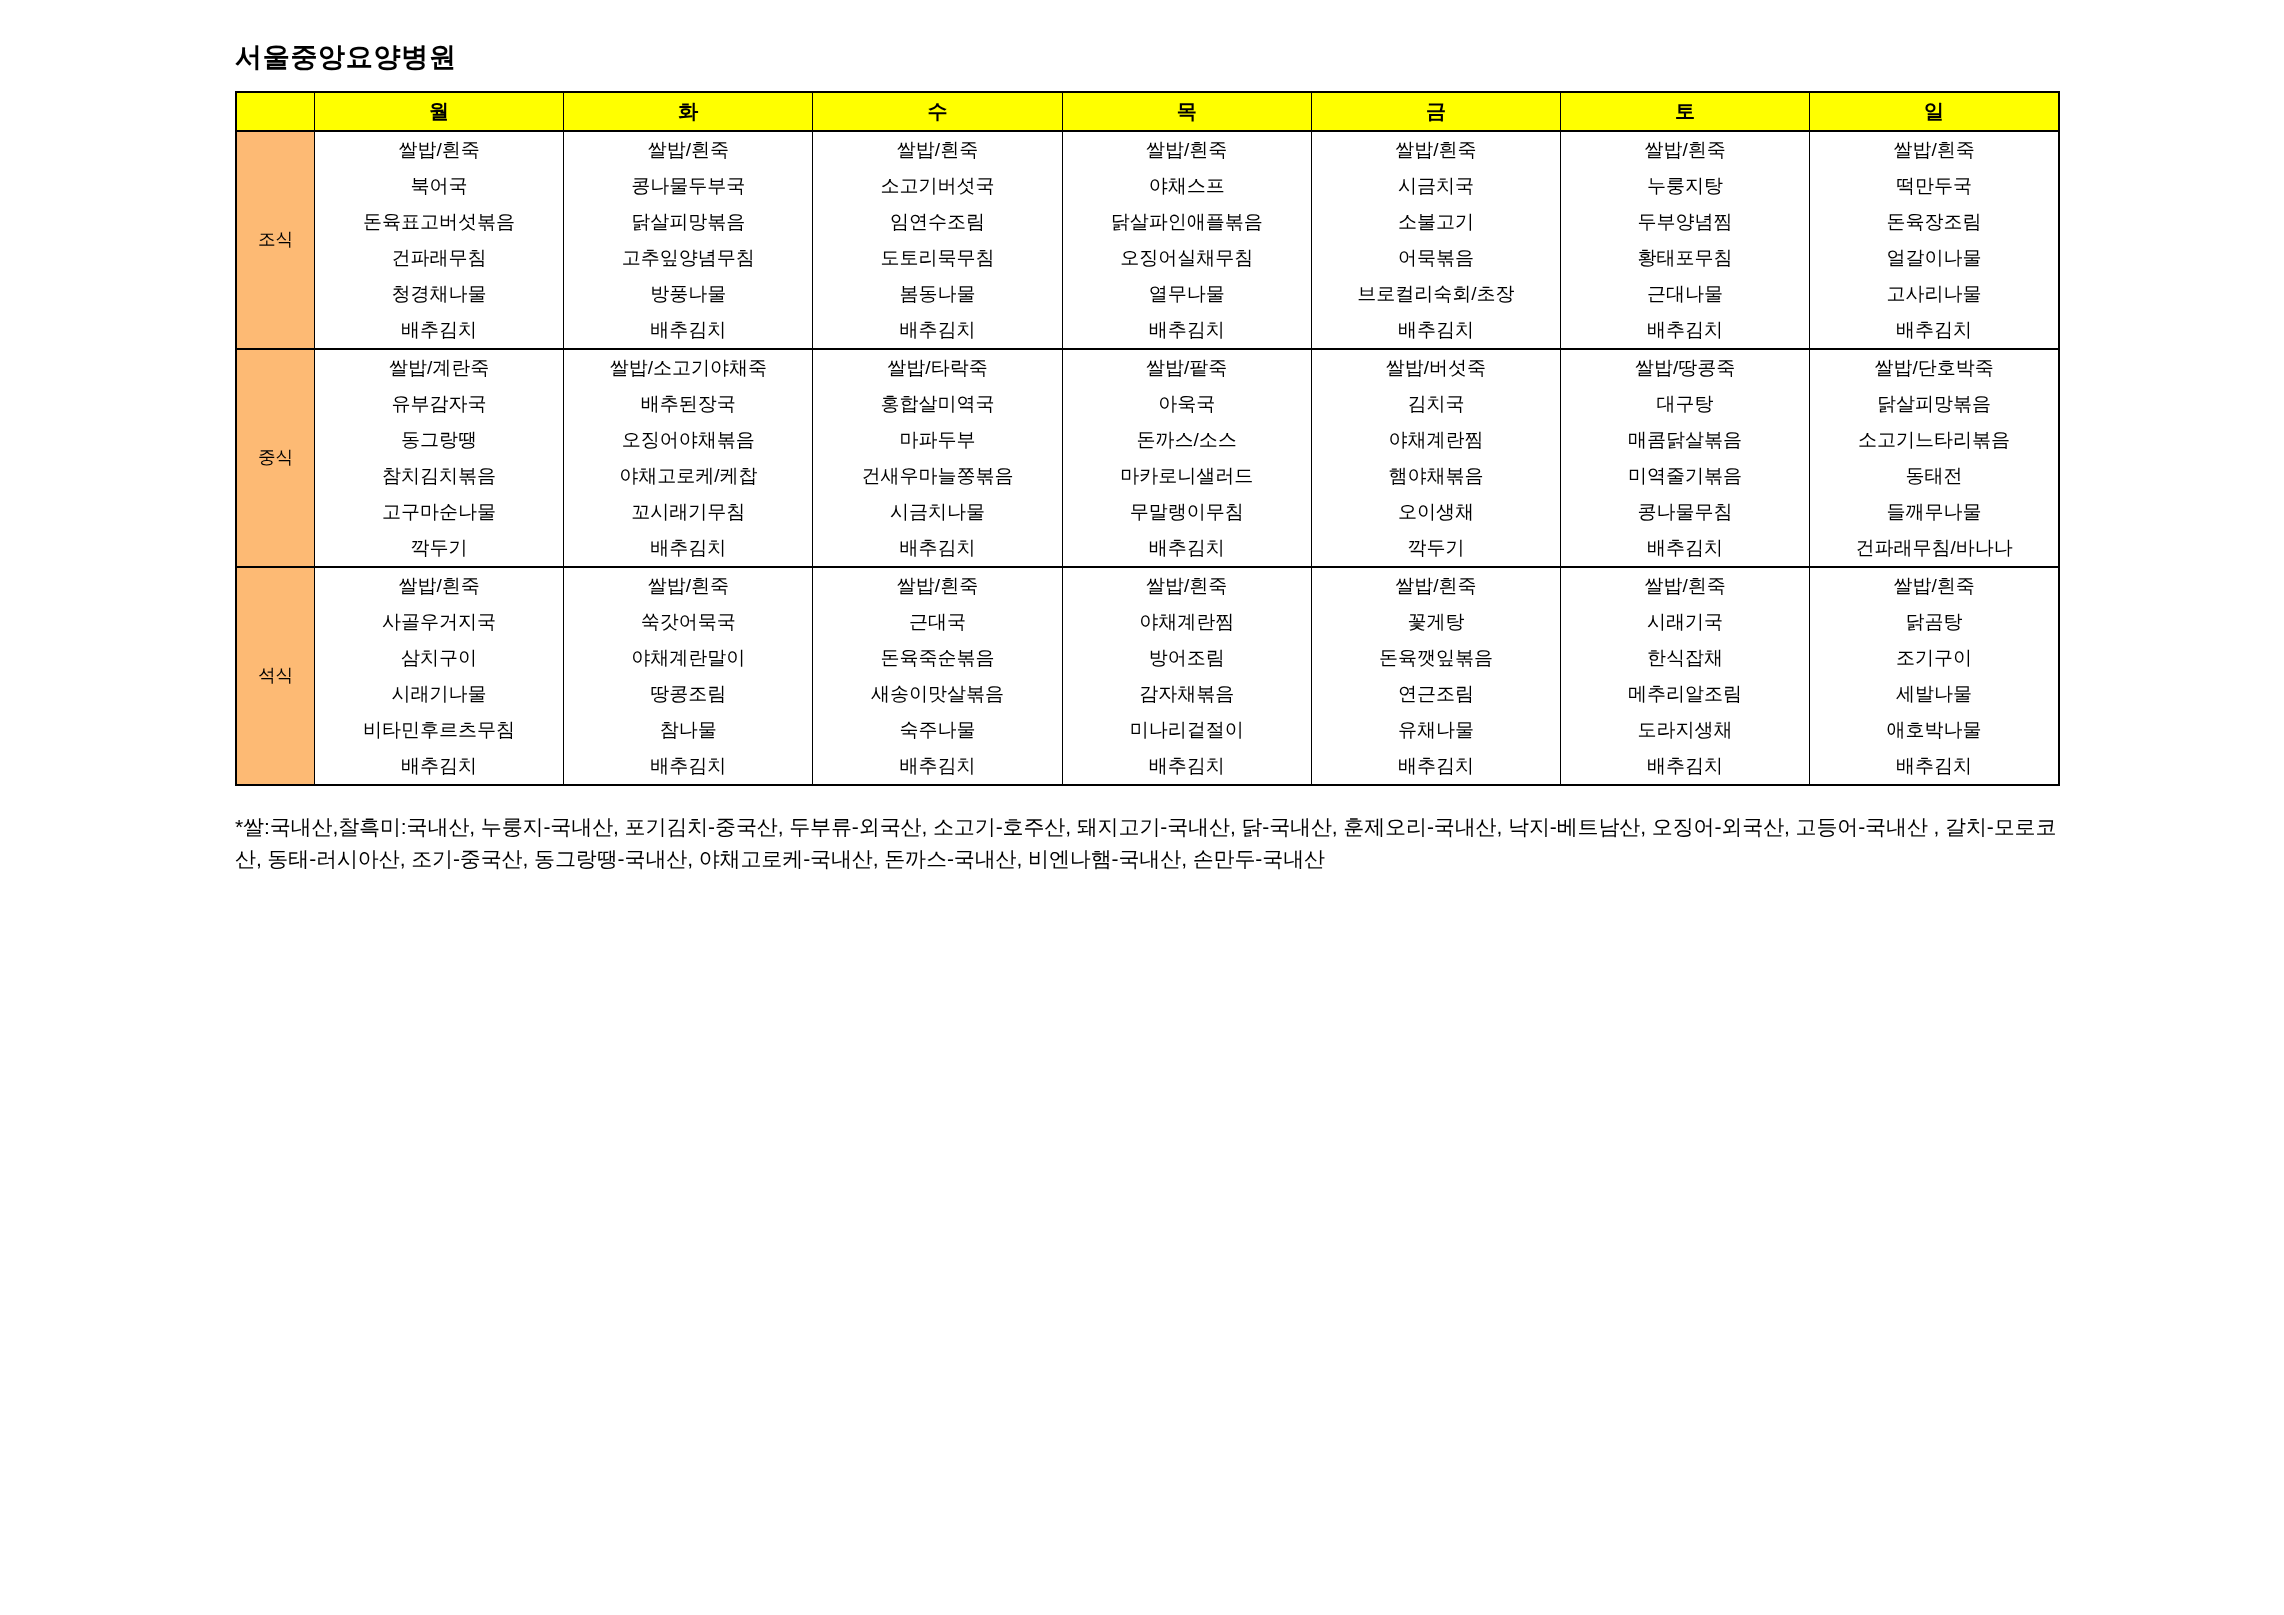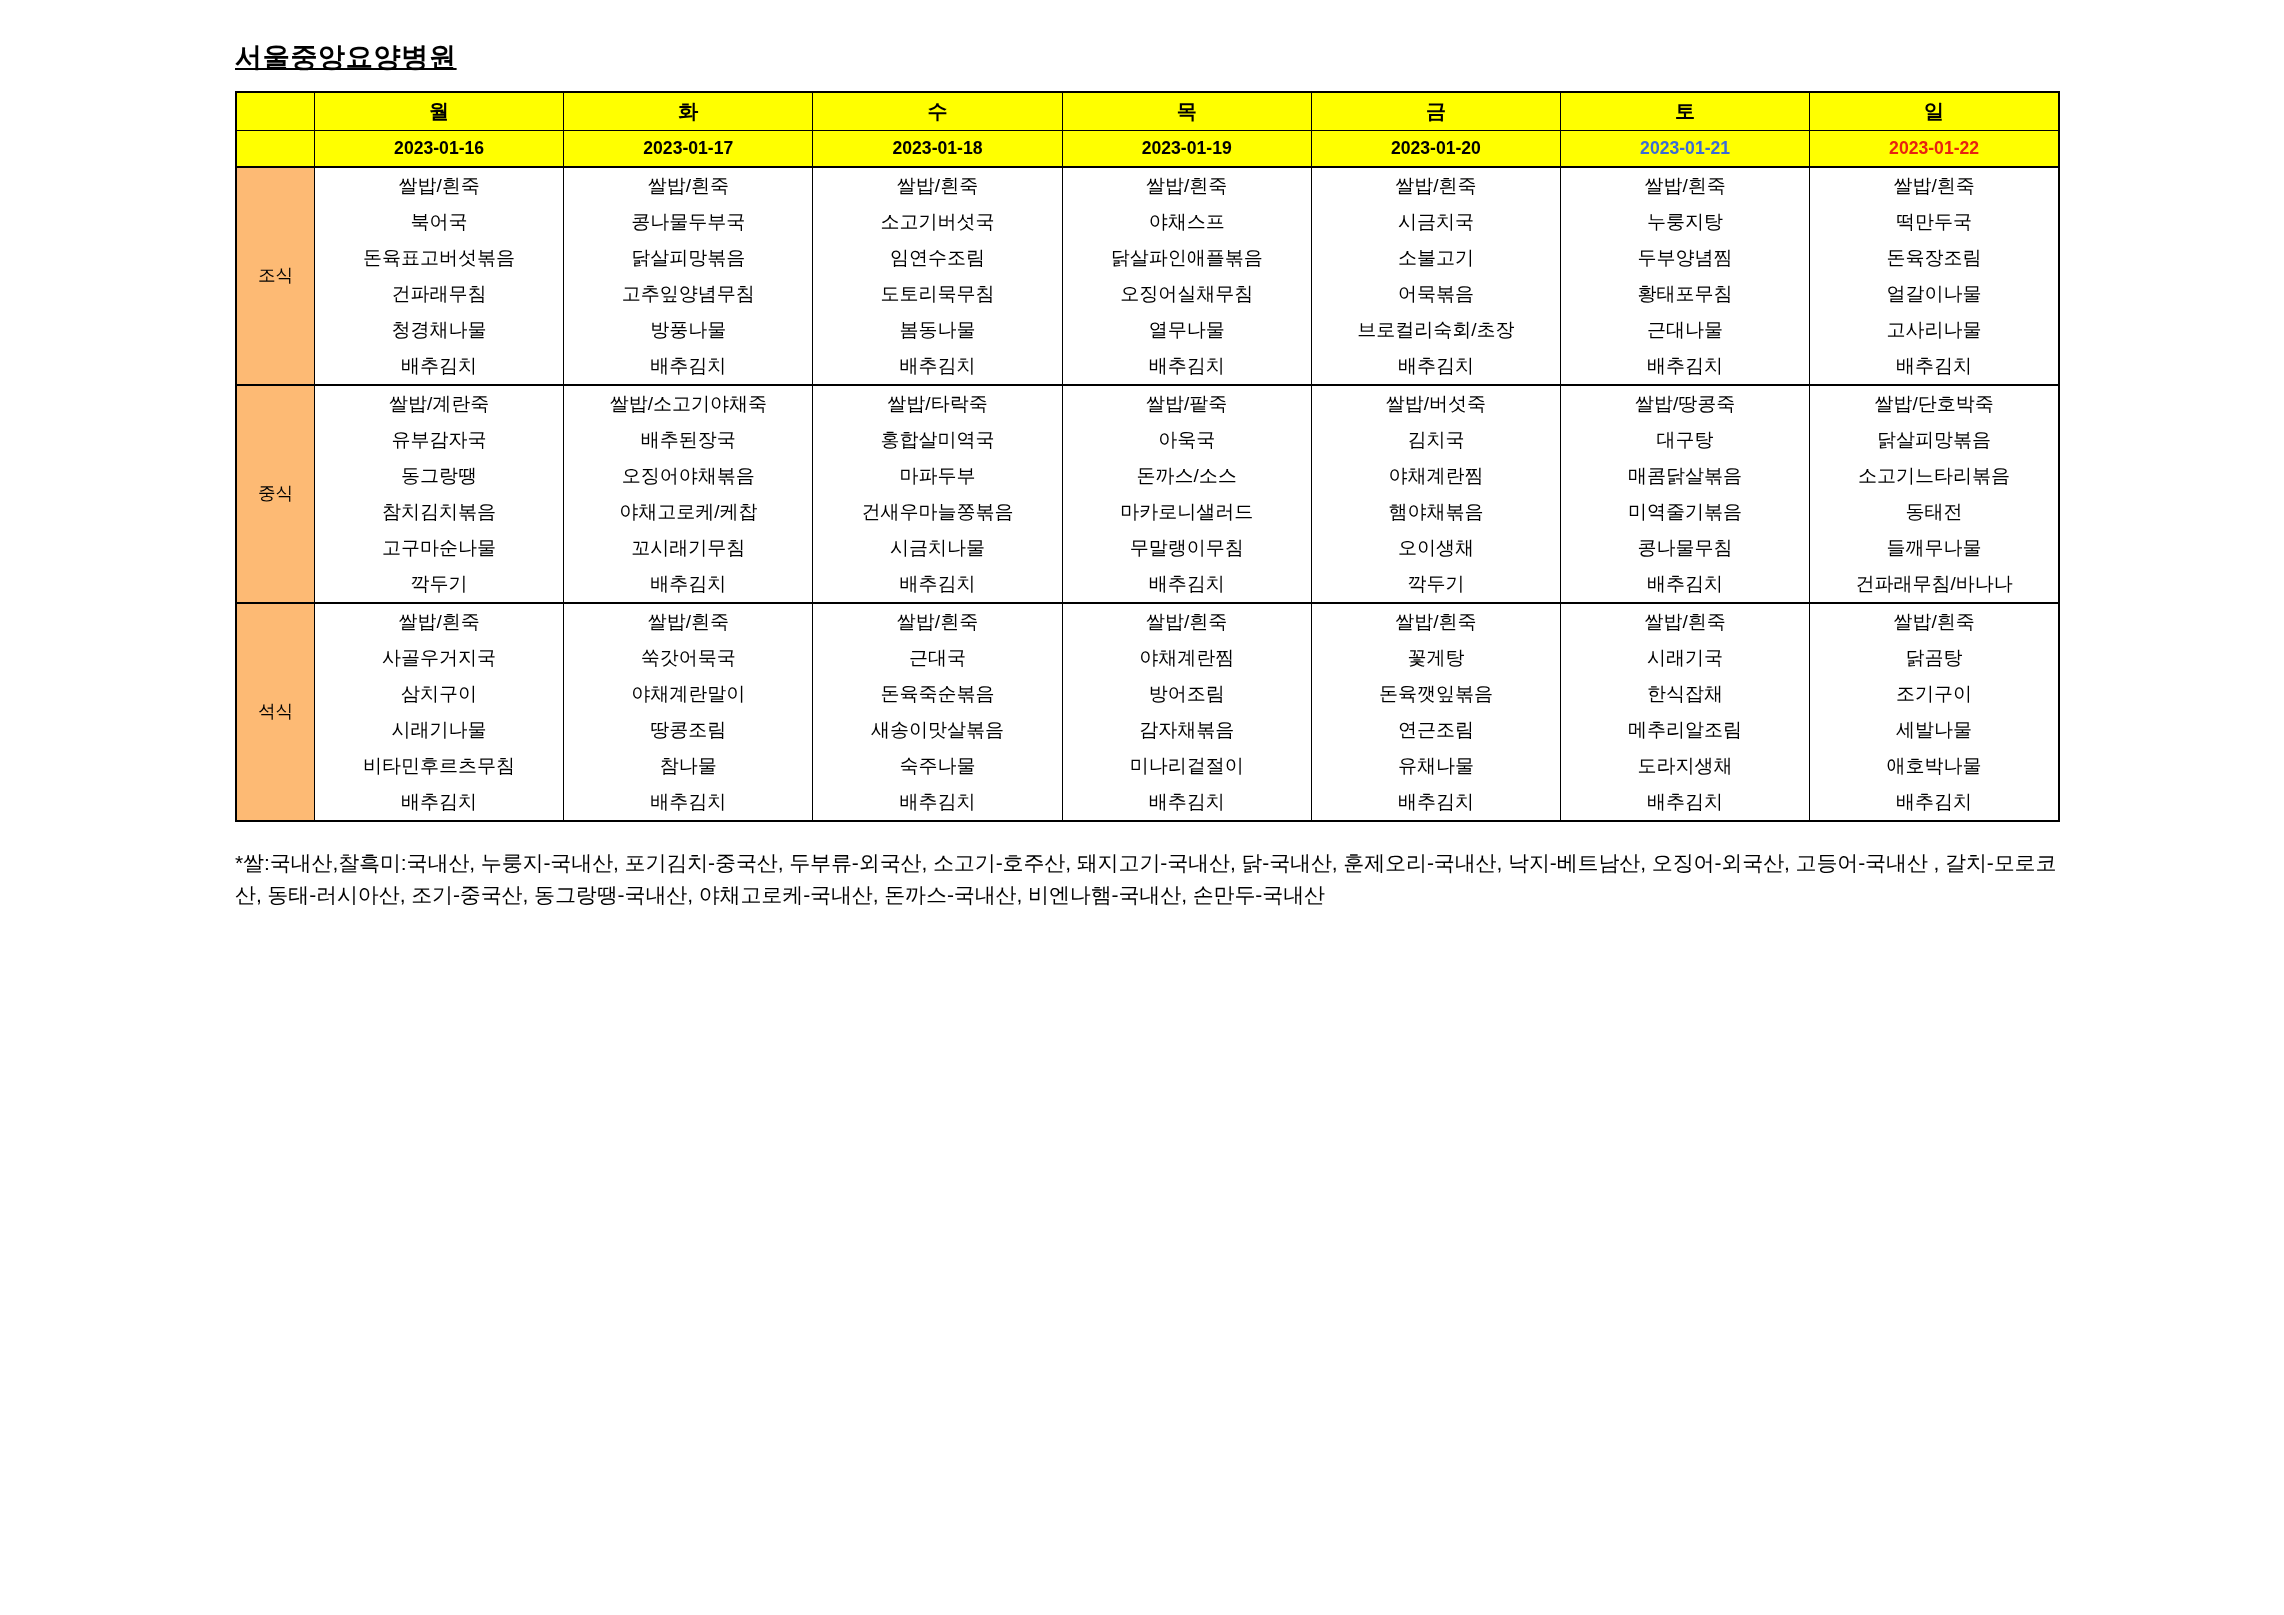--- a/index.html
+++ b/index.html
@@ -26,21 +26,20 @@
     font-weight: bold;
     font-size: 40px;
     letter-spacing: 14.3px;
     margin-top: 176px;
     margin-bottom: 0;
     font-family: "Liberation Sans", "DejaVu Sans", sans-serif;
   }
   .hospital-block {
     margin-left: 235px;
     margin-top: 43px;
-    text-decoration: underline;
   }
   .hospital-name {
     font-size: 27px;
     font-weight: bold;
     letter-spacing: 0.7px;
     line-height: 1.1;
   }
   .date-range {
     font-size: 16.3px;
     margin-top: 7.8px;
@@ -136,30 +135,20 @@
       <tr class="head-row">
         <th class="corner"></th>
         <th class="day-head">월</th>
         <th class="day-head">화</th>
         <th class="day-head">수</th>
         <th class="day-head">목</th>
         <th class="day-head">금</th>
         <th class="day-head">토</th>
         <th class="day-head">일</th>
       </tr>
-      <tr class="head-row">
-        <th class="corner"></th>
-        <th class="date-head">2023-01-16</th>
-        <th class="date-head">2023-01-17</th>
-        <th class="date-head">2023-01-18</th>
-        <th class="date-head">2023-01-19</th>
-        <th class="date-head">2023-01-20</th>
-        <th class="date-head sat">2023-01-21</th>
-        <th class="date-head sun">2023-01-22</th>
-      </tr>
 
       <tr class="section-top section-bottom">
         <td class="meal-label">조식</td>
         <td class="menu-cell">
             <span class="item">쌀밥/흰죽</span>
             <span class="item">북어국</span>
             <span class="item">돈육표고버섯볶음</span>
             <span class="item">건파래무침</span>
             <span class="item">청경채나물</span>
             <span class="item">배추김치</span>

